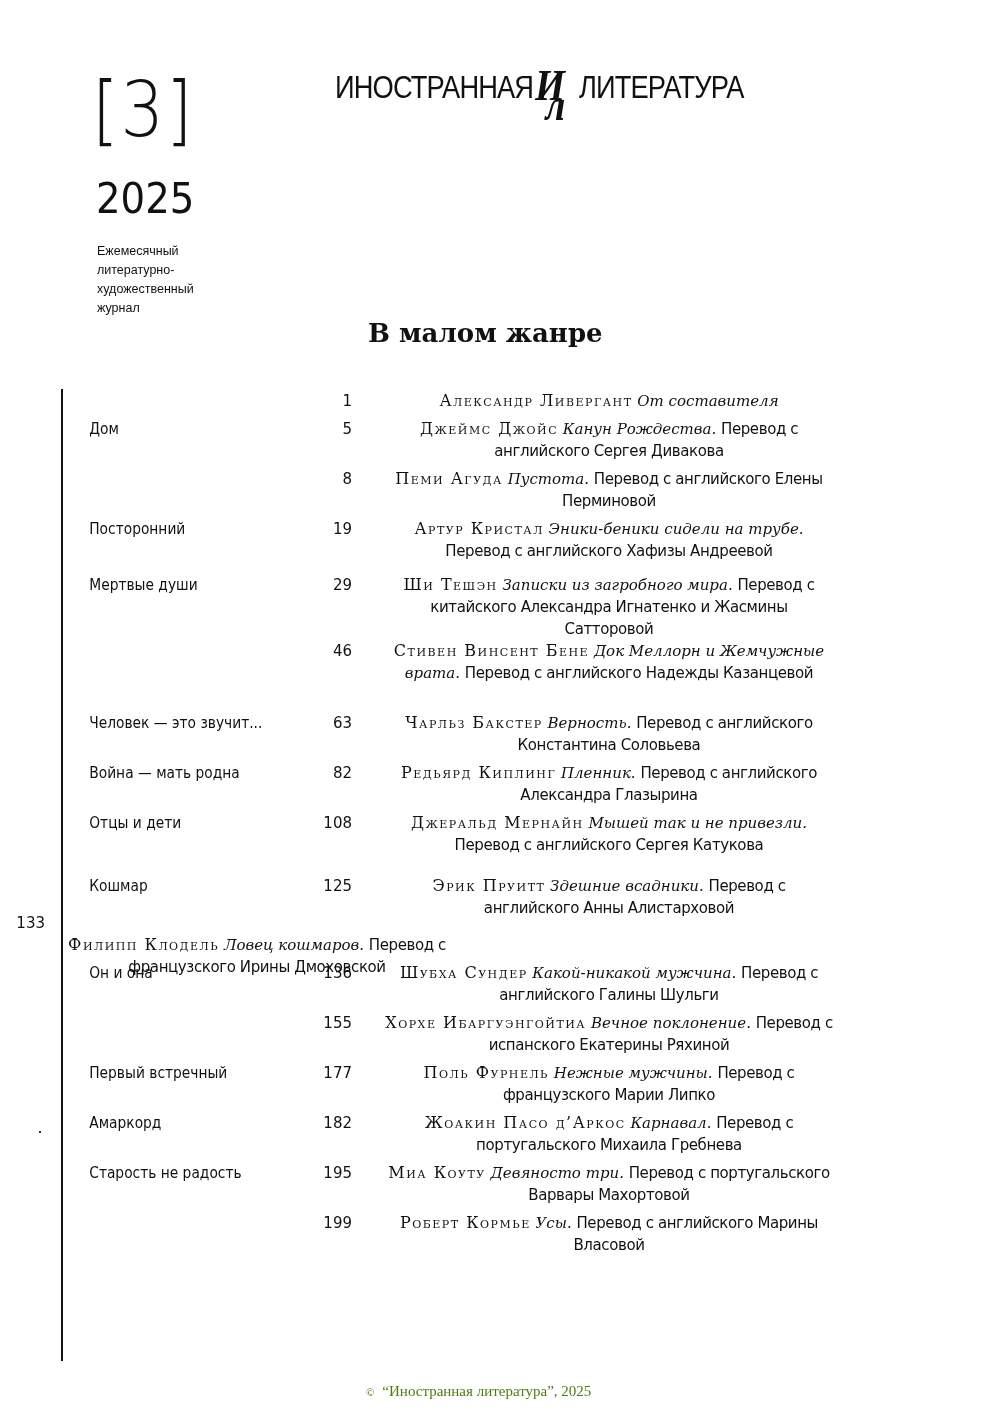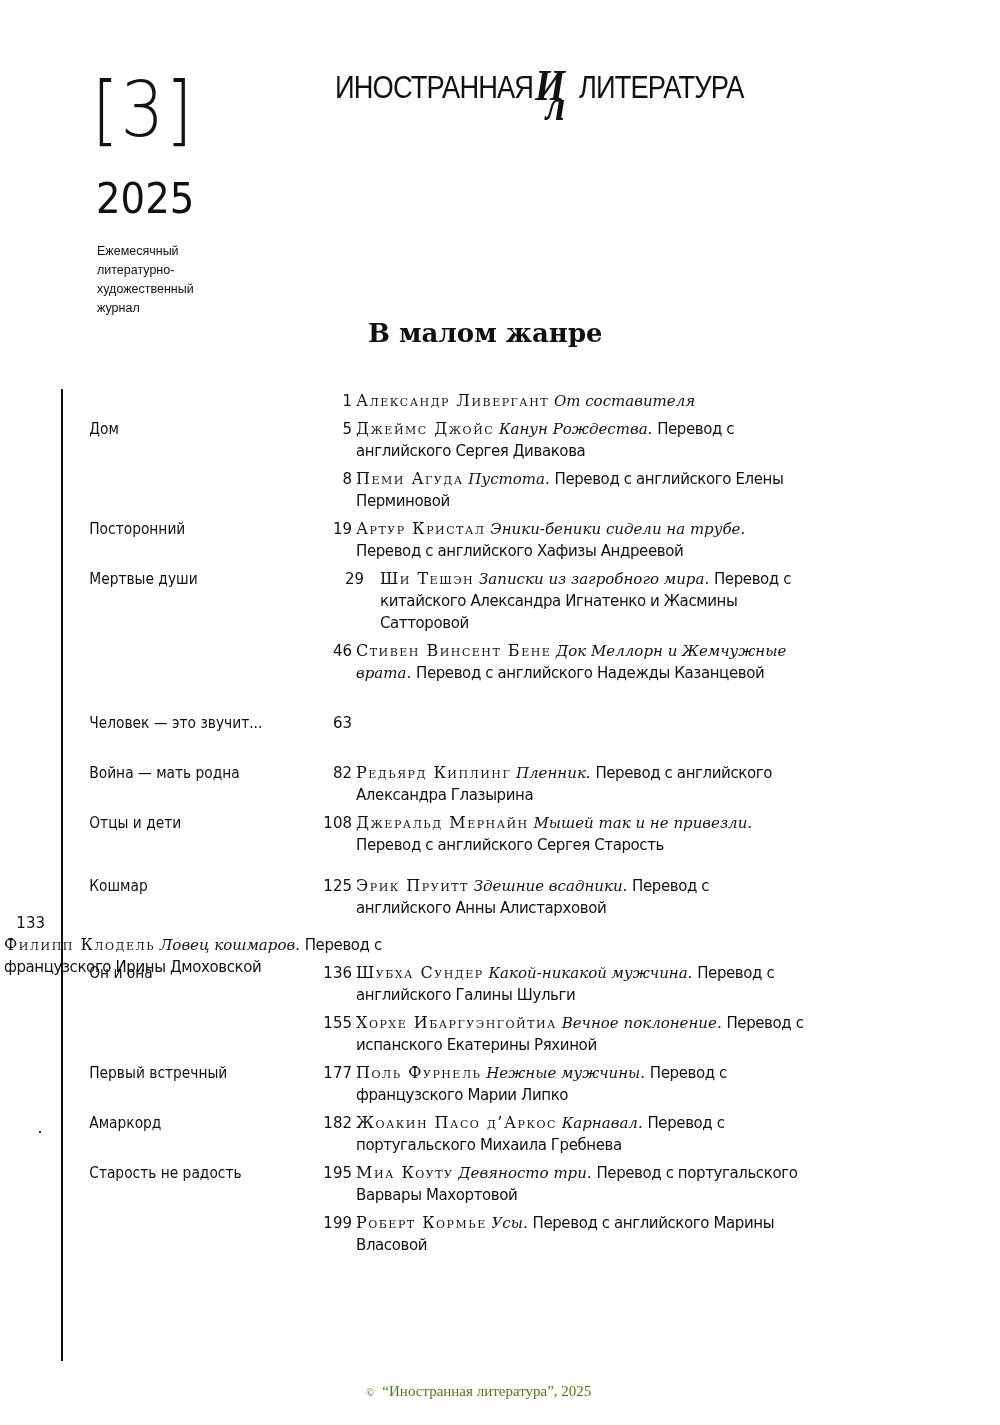--- a/index.html
+++ b/index.html
@@ -12,21 +12,21 @@
   .masthead .logo-mark .m1 { left: 0; top: 0; }
   .masthead .logo-mark .m2 { left: 12px; top: 20px; }
   .subtitle { position: absolute; left: 97px; top: 242px; font-family: Liberation Sans, sans-serif; font-size: 12.5px; line-height: 19px; }
   .section-title { position: absolute; left: 368px; top: 318px; font-family: "DejaVu Serif", serif; font-weight: 700; font-size: 26px; }
   .vline { position: absolute; left: 61px; top: 389px; width: 2px; height: 972px; background: #111; }
   .dot { position: absolute; left: 39px; top: 1131px; width: 2px; height: 2px; background: #333; }
   .toc { position: absolute; left: 0; top: 390px; width: 1000px; }
   .row { position: relative; display: flex; margin-bottom: 6px; }
   .rubric { width: 210px; padding-left: 97px; box-sizing: content-box; font-family: "DejaVu Sans", sans-serif; font-size: 15px; line-height: 22px; transform: scaleX(0.92); transform-origin: left top; white-space: nowrap; }
   .page { width: 45px; text-align: right; font-family: "DejaVu Sans", sans-serif; font-size: 15px; line-height: 22px; }
-  .entry { margin-left: 4px; width: 450px; font-family: "DejaVu Sans", sans-serif; font-size: 15px; line-height: 22px; }
+  .entry { margin-left: 32px; width: 450px; font-family: "DejaVu Sans", sans-serif; font-size: 15px; line-height: 22px; text-align: center; }
   .entry .author { font-family: "DejaVu Serif", serif; font-variant: small-caps; letter-spacing: 1.5px; font-size: 16px; }
   .entry .title { font-family: "DejaVu Serif", serif; font-style: italic; font-size: 15px; }
   .entry .trans { letter-spacing: -0.4px; }
   .copyright { position: absolute; left: 366px; top: 1383px; font-family: "Liberation Serif", serif; font-size: 15px; color: #4d7c0f; }
   .copyright .c { font-size: 11px; margin-right: 8px; }
 </style>
 </head>
 <body>
 
 <div class="issue-num">[3]</div>
@@ -67,43 +67,44 @@
     <div class="row" style="position: absolute; top: 78px;">
       <div class="rubric"></div>
       <div class="page">8</div>
       <div class="entry"><span class="author">Пеми Агуда</span> <span class="title">Пустота.</span> <span class="trans">Перевод с английского Елены Перминовой</span></div>
     </div>
     <div class="row" style="position: absolute; top: 128px;">
       <div class="rubric">Посторонний</div>
       <div class="page">19</div>
       <div class="entry"><span class="author">Артур Кристал</span> <span class="title">Эники-беники сидели на трубе.</span> <span class="trans">Перевод с английского Хафизы Андреевой</span></div>
     </div>
-    <div class="row" style="position: absolute; top: 178px; gap: 12px;">
+    <div class="row" style="position: absolute; top: 184px;">
       <div class="rubric">Мертвые души</div>
       <div class="page">29</div>
       <div class="entry"><span class="author">Ши Тешэн</span> <span class="title">Записки из загробного мира.</span> <span class="trans">Перевод с китайского Александра Игнатенко и Жасмины Сатторовой</span></div>
     </div>
     <div class="row" style="position: absolute; top: 250px;">
       <div class="rubric"></div>
       <div class="page">46</div>
       <div class="entry"><span class="author">Стивен Винсент Бене</span> <span class="title">Док Меллорн и Жемчужные врата.</span> <span class="trans">Перевод с английского Надежды Казанцевой</span></div>
     </div>
     <div class="row" style="position: absolute; top: 322px;">
       <div class="rubric">Человек — это звучит...</div>
       <div class="page">63</div>
+      <div class="entry"><span class="author">Чарльз Бакстер</span> <span class="title">Верность.</span> <span class="trans">Перевод с английского Константина Соловьева</span></div>
     </div>
     <div class="row" style="position: absolute; top: 372px;">
       <div class="rubric">Война — мать родна</div>
       <div class="page">82</div>
       <div class="entry"><span class="author">Редьярд Киплинг</span> <span class="title">Пленник.</span> <span class="trans">Перевод с английского Александра Глазырина</span></div>
     </div>
     <div class="row" style="position: absolute; top: 422px;">
       <div class="rubric">Отцы и дети</div>
       <div class="page">108</div>
-      <div class="entry"><span class="author">Джеральд Мернайн</span> <span class="title">Мышей так и не привезли.</span> <span class="trans">Перевод с английского Сергея Старость</span></div>
+      <div class="entry"><span class="author">Джеральд Мернайн</span> <span class="title">Мышей так и не привезли.</span> <span class="trans">Перевод с английского Сергея Катукова</span></div>
     </div>
     <div class="row" style="position: absolute; top: 485px;">
       <div class="rubric">Кошмар</div>
       <div class="page">125</div>
       <div class="entry"><span class="author">Эрик Пруитт</span> <span class="title">Здешние всадники.</span> <span class="trans">Перевод с английского Анны Алистарховой</span></div>
     </div>
     <div class="row" style="position: absolute; top: 522px; flex-direction: column;">
       <div class="rubric"></div>
       <div class="page">133</div>
       <div class="entry"><span class="author">Филипп Клодель</span> <span class="title">Ловец кошмаров.</span> <span class="trans">Перевод с французского Ирины Дмоховской</span></div>

